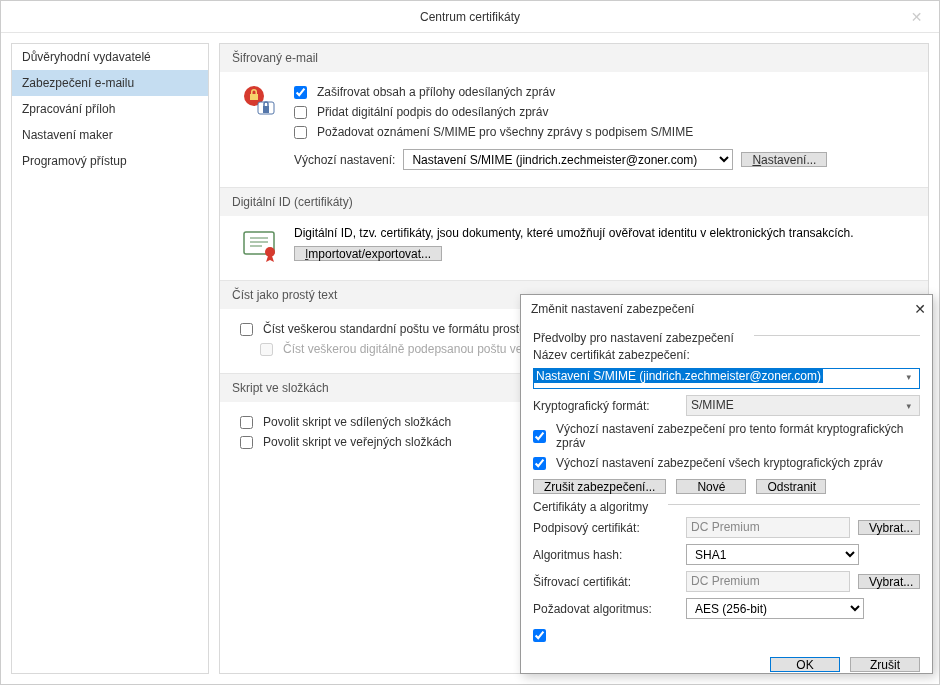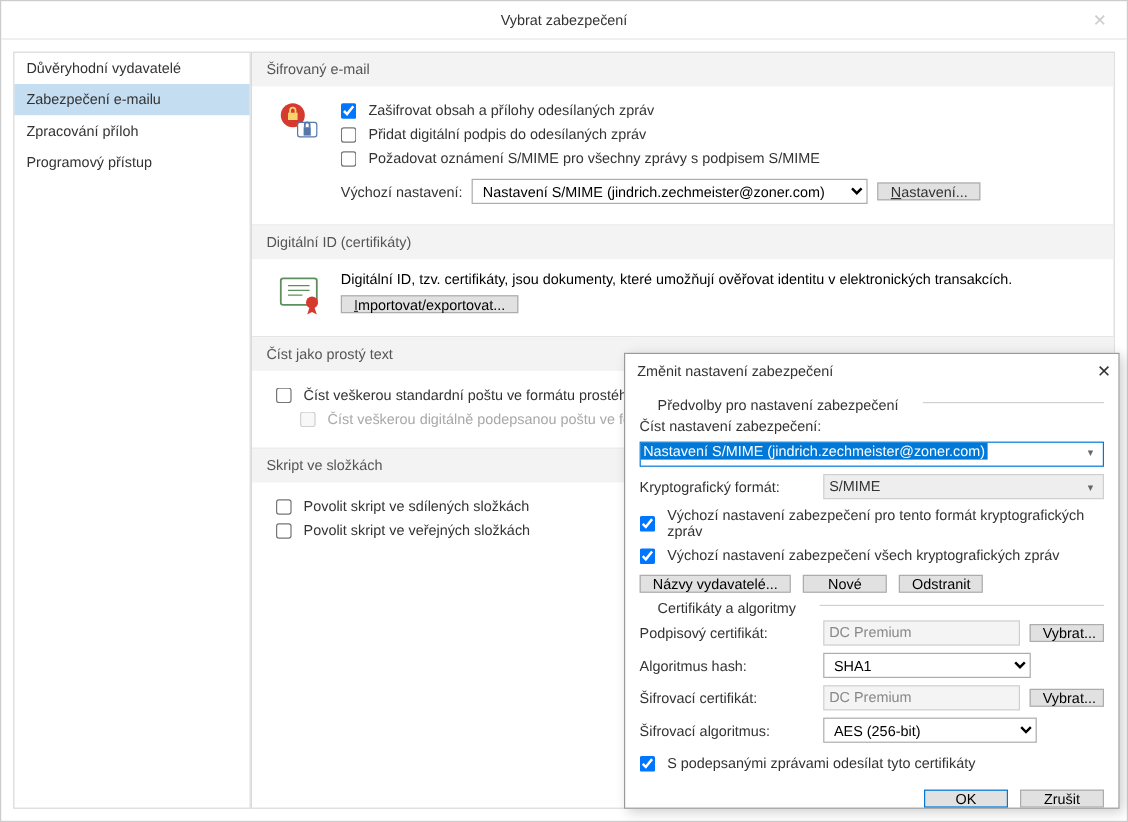--- a/index.html
+++ b/index.html
@@ -1,20 +1,20 @@
 <!DOCTYPE html>
 <html><head>
 <meta charset="utf-8">
 <style>
   * { box-sizing: border-box; font-family: "Segoe UI", Tahoma, sans-serif; font-size: 12px; }
   body { margin: 0; background: #fff; }
   .window { width: 940px; height: 685px; border: 1px solid #ccc; position: relative; background: #fff; }
   .titlebar { height: 32px; line-height: 32px; text-align: center; color: #555; border-bottom: 1px solid #e5e5e5; position: relative; }
   .titlebar .close { position: absolute; right: 0; top: 0; width: 45px; height: 32px; line-height: 32px; text-align: center; color: #ccc; font-size: 14px; }
-  .body { display: flex; height: calc(100% - 32px); padding: 10px; gap: 0; }
+  .body { display: flex; height: calc(100% - 32px); padding: 10px; gap: 10px; }
   .sidebar { width: 198px; border: 1px solid #d9d9d9; background: #fff; }
   .sidebar .item { padding: 6px 10px; color: #333; cursor: default; }
   .sidebar .item.selected { background: #c5ddf1; }
   .main { flex: 1; border: 1px solid #d9d9d9; background: #fff; padding: 0; overflow: hidden; }
   .section { border-bottom: 1px solid #e5e5e5; }
   .section-hdr { background: #f3f3f3; color: #555; padding: 7px 12px; font-weight: normal; }
   .section-body { padding: 10px 20px 14px 20px; }
   .row { display: flex; align-items: center; gap: 8px; padding: 3px 0; }
   input[type=checkbox] { width: 13px; height: 13px; margin: 0 2px 0 0; }
   label, span { color: #333; }
@@ -26,45 +26,46 @@
   .enc-icon svg { width: 40px; height: 40px; }
   .cert-icon { width: 40px; height: 40px; }
   .cert-icon svg { width: 40px; height: 40px; }
 
   
   .popup { position: absolute; left: 519px; top: 293px; width: 413px; height: 380px; border: 1px solid #9a9a9a; background: #fff; box-shadow: 3px 3px 10px rgba(0,0,0,.2); }
   .popup-title { height: 28px; line-height: 28px; padding: 0 10px; color: #333; position: relative; }
   .popup-title .x { position: absolute; right: 6px; top: 0; font-size: 14px; }
   .popup-body { padding: 6px 12px 10px 12px; }
   .hr { height: 1px; background: #d0d0d0; margin: 0 0 6px 0; flex:1; }
-  .group-head { display:flex; align-items:center; gap:20px; margin-top:2px;margin-left:15px; }
+  .group-head { display:flex; align-items:center; gap:20px; margin-top:2px; }
   .field { display: flex; align-items: center; gap: 8px; padding: 3px 0; }
   .field .lbl { width: 145px; color: #333; }
   .disabled-select { background: #eee; color: #777; border: 1px solid #cfcfcf; height: 21px; line-height: 19px; padding: 0 4px; }
   .sel-blue { background: #fff; border: 1px solid #0078d7; }
   .sel-blue .inner { background: #0078d7; color: #fff; padding: 0 2px; display:inline-block; }
   .chev { float:right; color:#666; font-size:9px; padding-right:4px; }
   .btnrow { display: flex; gap: 10px; margin: 6px 0; }
   .readonly { background: #f4f4f4; color: #888; border: 1px solid #cfcfcf; height: 21px; line-height: 19px; padding: 0 4px; flex:1; }
   .popup-footer { display:flex; justify-content:flex-end; gap:10px; padding: 2px 12px 0 12px; }
   .popup-footer button.default { border: 1px solid #0078d7; }
 </style>
 </head>
 <body>
 
 <div class="window">
   <div class="titlebar">
-    <span>Vybrat zabezpečení</span>
+    <span>Centrum certifikáty</span>
     <span class="close">✕</span>
   </div>
   <div class="body">
     <div class="sidebar">
       <div class="item"><span>Důvěryhodní vydavatelé</span></div>
       <div class="item selected"><span>Zabezpečení e-mailu</span></div>
       <div class="item"><span>Zpracování příloh</span></div>
+      <div class="item"><span>Nastavení maker</span></div>
       <div class="item"><span>Programový přístup</span></div>
     </div>
 
     <div class="main">
 
       <div class="section">
         <div class="section-hdr">Šifrovaný e-mail</div>
         <div class="section-body" style="display:flex; gap:14px;justify-content:flex-end;">
           <div class="enc-icon">
             <svg viewBox="0 0 40 40">
@@ -154,21 +155,21 @@
       <span>Změnit nastavení zabezpečení</span>
       <span class="x">✕</span>
     </div>
     <div class="popup-body">
       <div class="group-head">
           <span>Předvolby pro nastavení zabezpečení</span>
           <div class="hr"></div>
         </div>
 
       <div class="field">
-          <span>Číst nastavení zabezpečení:</span>
+          <span>Název certifikát zabezpečení:</span>
         </div>
       <div class="field">
         <div class="sel-blue" style="flex:1; height:21px; position:relative;">
           <span class="inner">Nastavení S/MIME (jindrich.zechmeister@zoner.com)</span>
           <span class="chev" style="position:absolute; right:4px; top:3px;">▾</span>
         </div>
       </div>
 
       <div class="field">
         <span class="lbl">Kryptografický formát:</span>
@@ -181,21 +182,21 @@
       <div class="field">
           <input type="checkbox" checked="" style="">
           <label>Výchozí nastavení zabezpečení pro tento formát kryptografických zpráv</label>
         </div>
       <div class="field">
           <input type="checkbox" checked="" style="">
           <label>Výchozí nastavení zabezpečení všech kryptografických zpráv</label>
         </div>
 
       <div class="btnrow">
-        <button>Názvy vydavatelé...</button>
+        <button>Zrušit zabezpečení...</button>
         <button style="width:70px;">Nové</button>
         <button style="width:70px;">Odstranit</button>
       </div>
 
       <div class="group-head" style="margin-top:4px;">
           <span>Certifikáty a algoritmy</span>
           <div class="hr"></div>
         </div>
 
       <div class="field">
@@ -209,27 +210,26 @@
         <select style="width:173px;"><option>SHA1</option></select>
       </div>
 
       <div class="field">
         <span class="lbl">Šifrovací certifikát:</span>
         <div class="readonly">DC Premium</div>
         <button style="width:62px;">Vybrat...</button>
       </div>
 
       <div class="field">
-        <span class="lbl">Šifrovací algoritmus:</span>
+        <span class="lbl">Požadovat algoritmus:</span>
         <select style="width:178px;"><option>AES (256-bit)</option></select>
       </div>
 
       <div class="field" style="margin-top:4px;">
           <input type="checkbox" checked="" style="">
-          <label>S podepsanými zprávami odesílat tyto certifikáty</label>
         </div>
     </div>
     <div class="popup-footer">
       <button class="default" style="width:70px;">OK</button>
       <button style="width:70px;">Zrušit</button>
     </div>
   </div>
 </div>
 
 </body></html>

